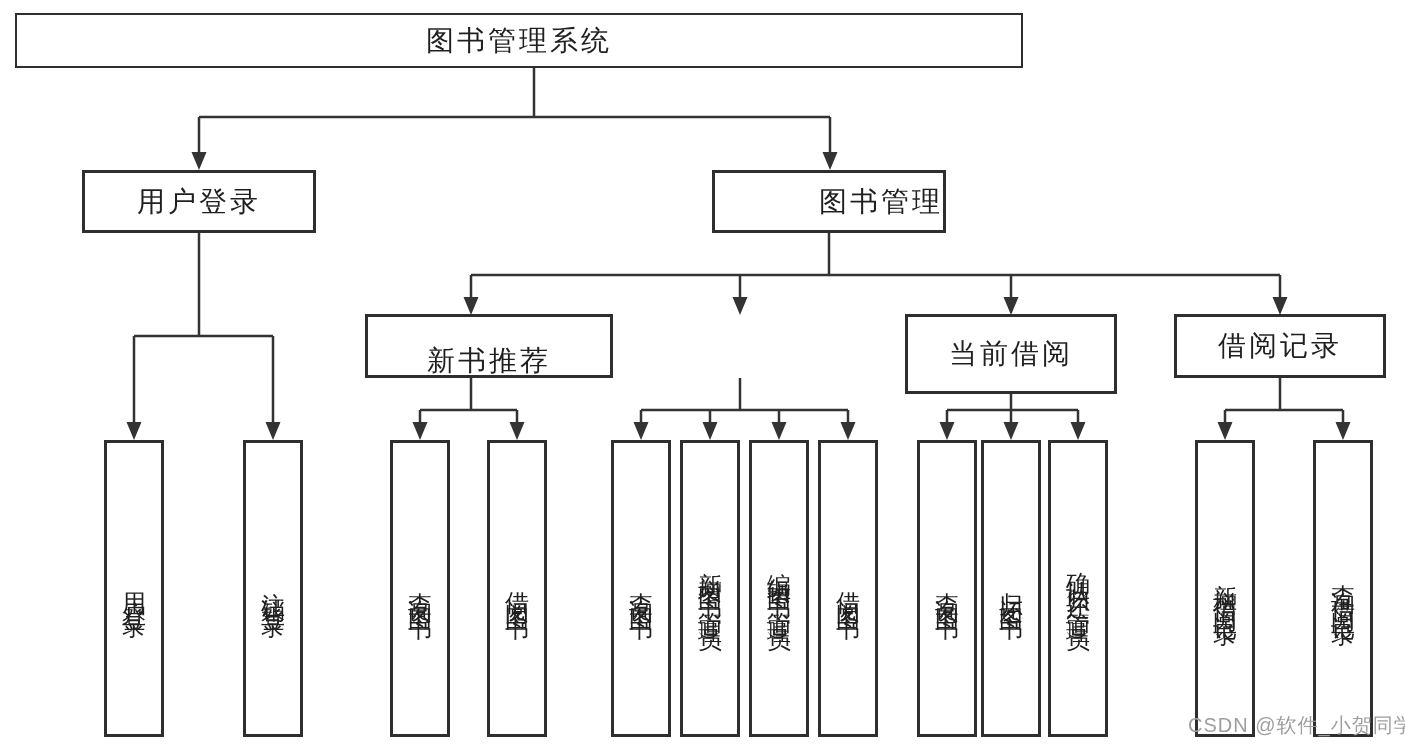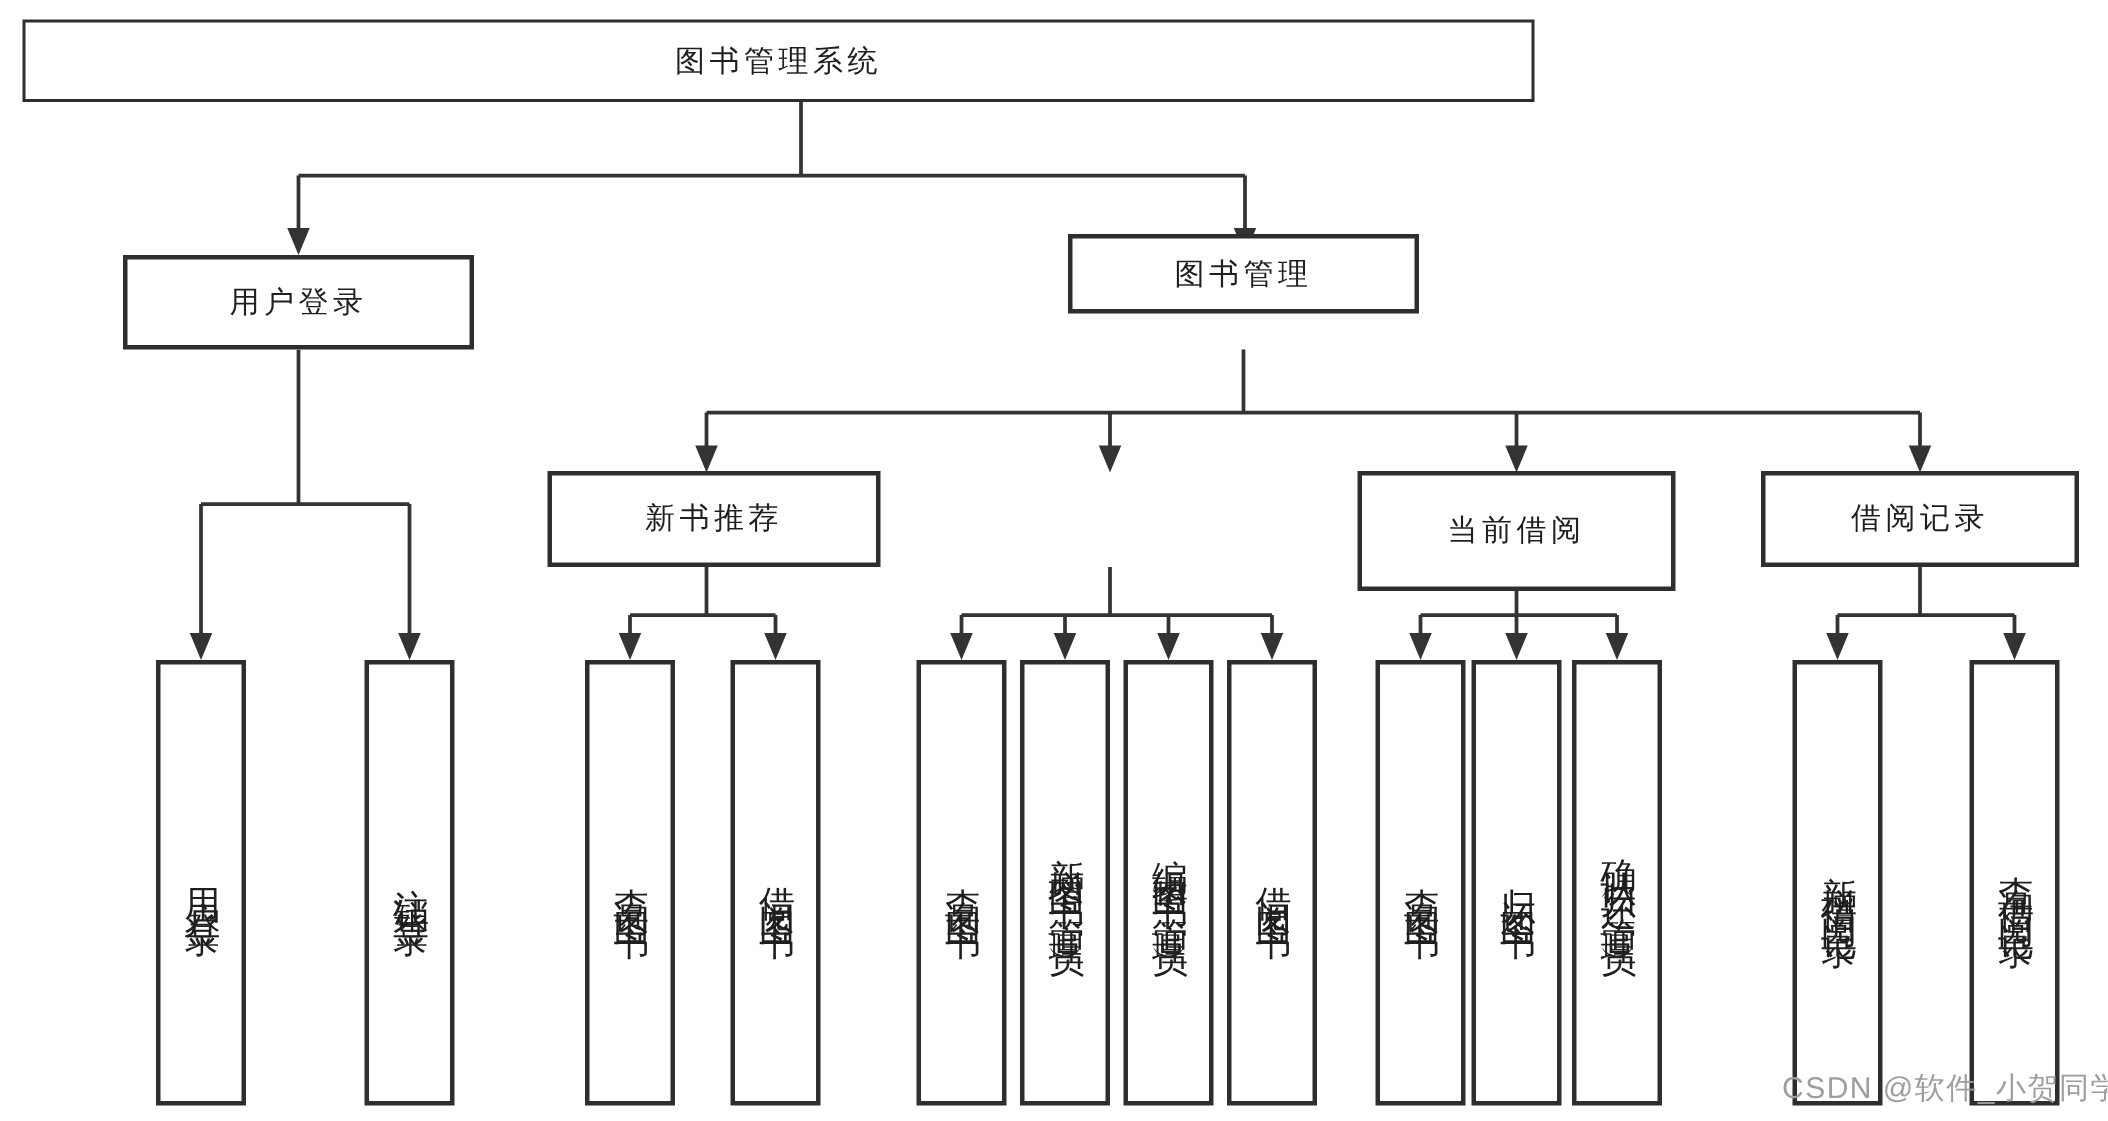--- a/index.html
+++ b/index.html
@@ -22,21 +22,21 @@
     background: #ffffff;
     border: 3px solid #2e2e2e;
     box-sizing: border-box;
     display: flex;
     align-items: center;
     justify-content: center;
     color: #1f1f1f;
   }
   .box.root   { border-width: 2px; }
   .hlabel {
-    font-size: 20px;
+    font-size: 28px;
     letter-spacing: 3px;
     white-space: nowrap;
     line-height: 1;
   }
   .leaf { width: 60px; height: 297px; }
   .vtext {
     writing-mode: vertical-lr;
     text-orientation: mixed;
     font-size: 24px;
     letter-spacing: 8px;
@@ -104,25 +104,25 @@
     </g>
   </svg>
 
   <div class="box root" style="left:15px; top:13px; width:1008px; height:55px;">
     <span class="hlabel">图书管理系统</span>
   </div>
 
   <div class="box" style="left:82px; top:170px; width:234px; height:63px;">
     <span class="hlabel">用户登录</span>
   </div>
-  <div class="box" style="left:712px; top:156px; width:234px; height:53px;">
+  <div class="box" style="left:712px; top:170px; width:234px; height:63px;justify-content:flex-end;">
     <span class="hlabel">图书管理</span>
   </div>
 
-  <div class="box" style="left:365px; top:314px; width:222px; height:64px;">
+  <div class="box" style="left:365px; top:314px; width:248px; height:64px;align-items:flex-end;">
     <span class="hlabel">新书推荐</span>
   </div>
   <div class="box" style="left:905px; top:314px; width:212px; height:80px;">
     <span class="hlabel">当前借阅</span>
   </div>
   <div class="box" style="left:1174px; top:314px; width:212px; height:64px;">
     <span class="hlabel">借阅记录</span>
   </div>
 
   <div class="box leaf" style="left:104px; top:440px;">

